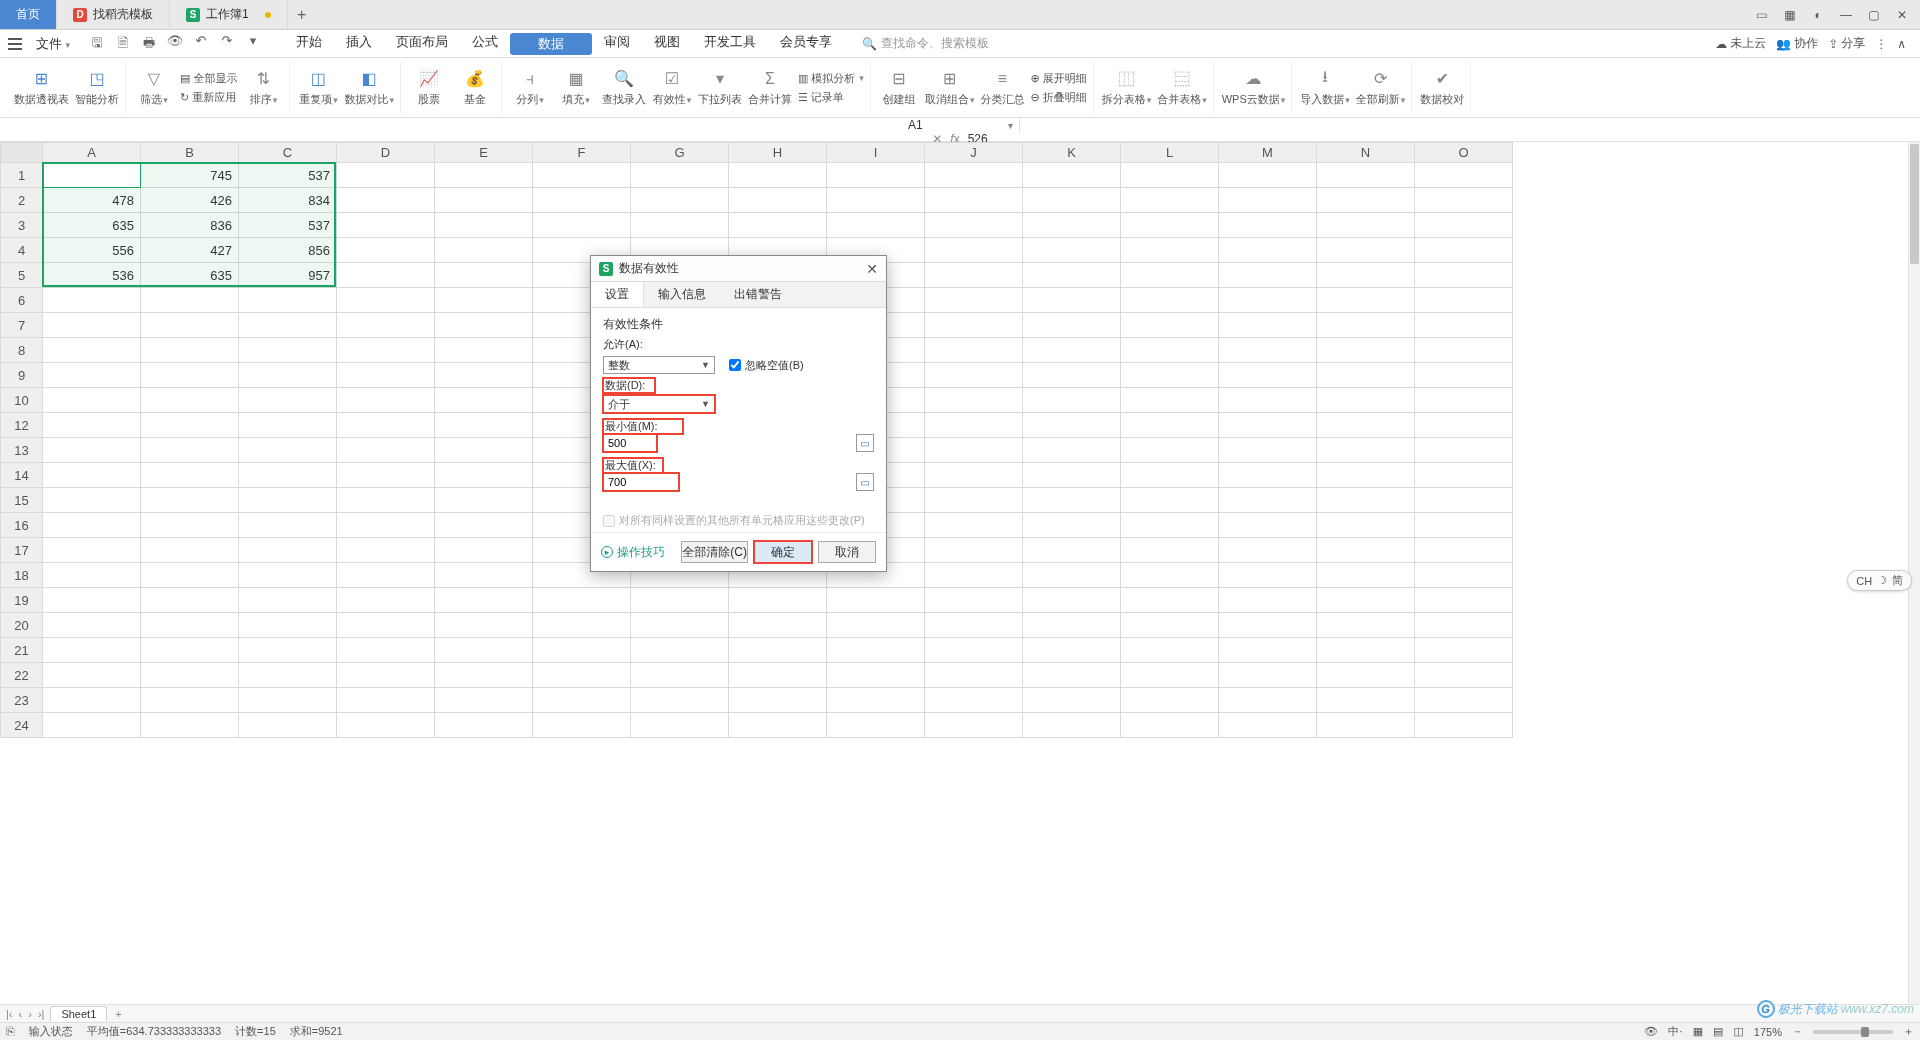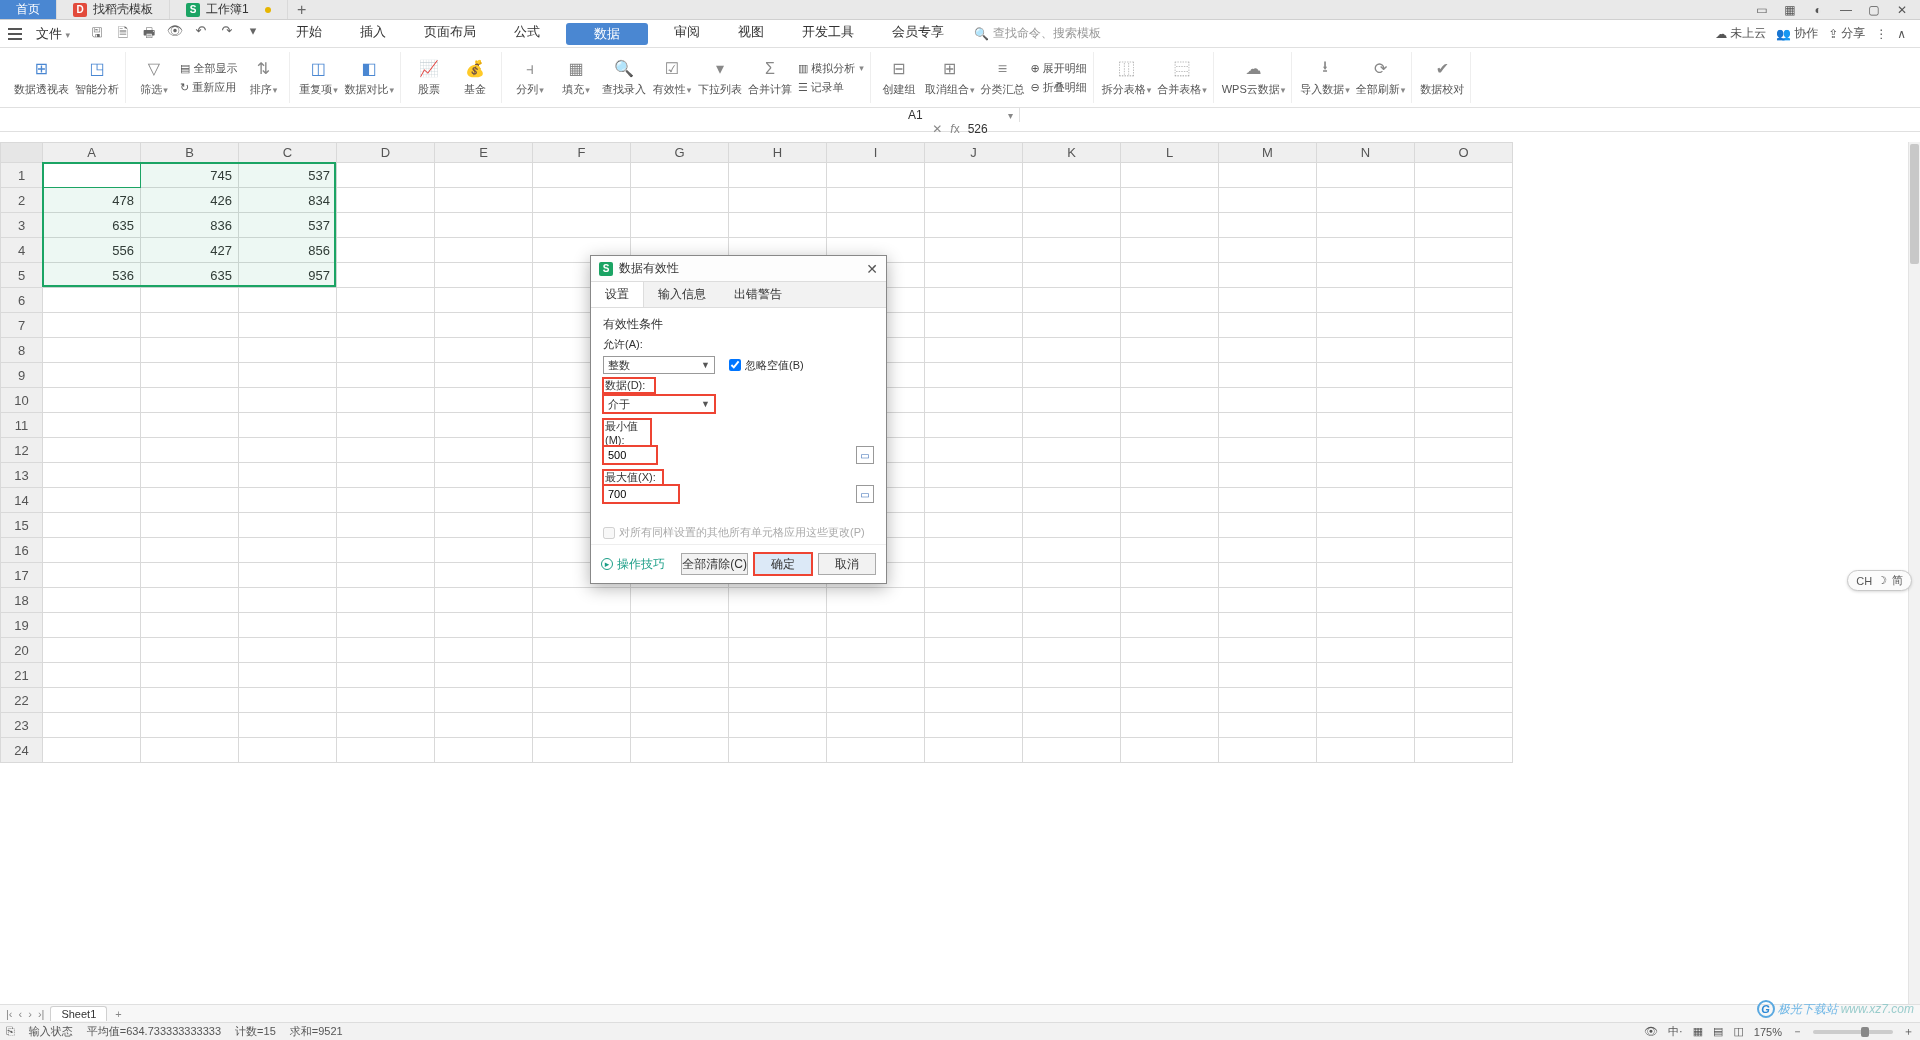--- a/index.html
+++ b/index.html
@@ -1,37 +1,37 @@
 <!DOCTYPE html>
 <html><head>
 <meta charset="utf-8">
 <style>
 * { margin: 0; padding: 0; box-sizing: border-box; font-family: "Microsoft YaHei", "SimSun", Arial, sans-serif; }
 html, body { width: 100%; height: 100%; overflow: hidden; background: #fff; font-size: 12px; color: #333; }
 
 
-.app-tabs { height: 20px; background: #e9e9e9; display: flex; align-items: stretch; border-bottom: 1px solid #d0d0d0; position: relative; }
+.app-tabs { height: 30px; background: #e9e9e9; display: flex; align-items: stretch; border-bottom: 1px solid #d0d0d0; position: relative; }
 .app-tab { padding: 0 16px; display: flex; align-items: center; gap: 6px; font-size: 12px; cursor: default; border-right: 1px solid #d9d9d9; }
 .app-tab.home { background: #4a87d2; color: #fff; }
 .app-tab-icon { width: 14px; height: 14px; display: inline-flex; align-items: center; justify-content: center; }
 .app-tab.hot .app-tab-icon { background:#e24a3b; color:#fff; border-radius:2px; font-size:10px; font-weight:bold; }
 .app-tab.doc .app-tab-icon { background:#1ba464; color:#fff; border-radius:2px; font-size:10px; font-weight:bold; }
 .tab-mod-dot { width:6px;height:6px;background:#e6b500;border-radius:50%; margin-left:10px;}
 .tab-add { width:28px; display:flex; align-items:center; justify-content:center; font-size:16px;color:#666;}
 .win-controls { position:absolute; right:4px; top:0; height:100%; display:flex; align-items:center; gap:12px; padding:0 6px; color:#555;}
 .win-btn { width:16px; height:16px; display:inline-flex; align-items:center; justify-content:center; font-size:12px;}
 
 
 .menu-row { height: 28px; display:flex; align-items:center; border-bottom:1px solid #e0e0e0; padding:0 6px; gap:4px;}
 .hamburger { width:18px; display:flex; flex-direction:column; gap:3px; padding:2px;}
 .hamburger span{height:2px;background:#555;}
 .menu-file { padding:0 8px; font-size:13px; }
 .quick-icons { display:flex; gap:8px; padding:0 6px; color:#666; font-size:13px;}
 .qi { width:18px; text-align:center; }
-.menu-tabs { display:flex; gap:14px; margin-left:12px;}
+.menu-tabs { display:flex; gap:0; margin-left:12px;}
 .menu-tab { padding:0 12px; font-size:13px; color:#333; }
 .menu-tab.active { background:#4a87d2; color:#fff; border-radius:3px; padding:2px 28px; }
 .search-hint { margin-left:14px; color:#999; font-size:12px; display:flex; align-items:center; gap:4px;}
 .menu-right { margin-left:auto; display:flex; align-items:center; gap:10px; padding-right:8px; color:#555;}
 .menu-right .mr { display:flex; align-items:center; gap:3px; font-size:12px;}
 
 
 .ribbon { height: 60px; border-bottom:1px solid #e0e0e0; display:flex; align-items:stretch; padding:4px 8px; gap:2px; color:#555; overflow:hidden;}
 .rb-group { display:flex; align-items:center; gap:6px; padding:0 6px; border-right:1px solid #eee;}
 .rb-item { display:flex; flex-direction:column; align-items:center; justify-content:center; gap:3px; min-width:40px; font-size:11px; color:#555;}
@@ -546,38 +546,20 @@
           <td></td>
           <td></td>
           <td></td>
           <td></td>
           <td></td>
           <td></td>
           <td></td>
           <td></td>
         </tr>
         <tr>
-          <th>11</th>
-          <td></td>
-          <td></td>
-          <td></td>
-          <td></td>
-          <td></td>
-          <td></td>
-          <td></td>
-          <td></td>
-          <td></td>
-          <td></td>
-          <td></td>
-          <td></td>
-          <td></td>
-          <td></td>
-          <td></td>
-        </tr>
-        <tr>
           <th>12</th>
           <td></td>
           <td></td>
           <td></td>
           <td></td>
           <td></td>
           <td></td>
           <td></td>
           <td></td>
           <td></td>
@@ -871,21 +853,21 @@
       <label class="dlg-check">
           <input type="checkbox" checked="" style="">
           <span>忽略空值(B)</span>
         </label>
     </div>
     <div class="dlg-label red-box" style="width:52px;padding:0 2px">数据(D):</div>
     <div class="dlg-select red-box" style="margin-top:2px;">
         <span>介于</span>
         <span class="ar">▼</span>
       </div>
-    <div class="dlg-label red-box" style="width:48px;margin-top:6px;padding:0 2px">最小值(M):</div>
+    <div class="dlg-label red-box" style="width:80px;margin-top:6px;padding:0 2px">最小值(M):</div>
     <div class="dlg-input-wrap">
       <input class="dlg-input red-box" style="width: 54px;" value="500">
       <div style="flex:1"></div>
       <div class="dlg-ref-btn">▭</div>
     </div>
     <div class="dlg-label red-box" style="width:60px;margin-top:6px;padding:0 2px">最大值(X):</div>
     <div class="dlg-input-wrap">
       <input class="dlg-input red-box" style="width: 76px;" value="700">
       <div style="flex:1"></div>
       <div class="dlg-ref-btn">▭</div>

